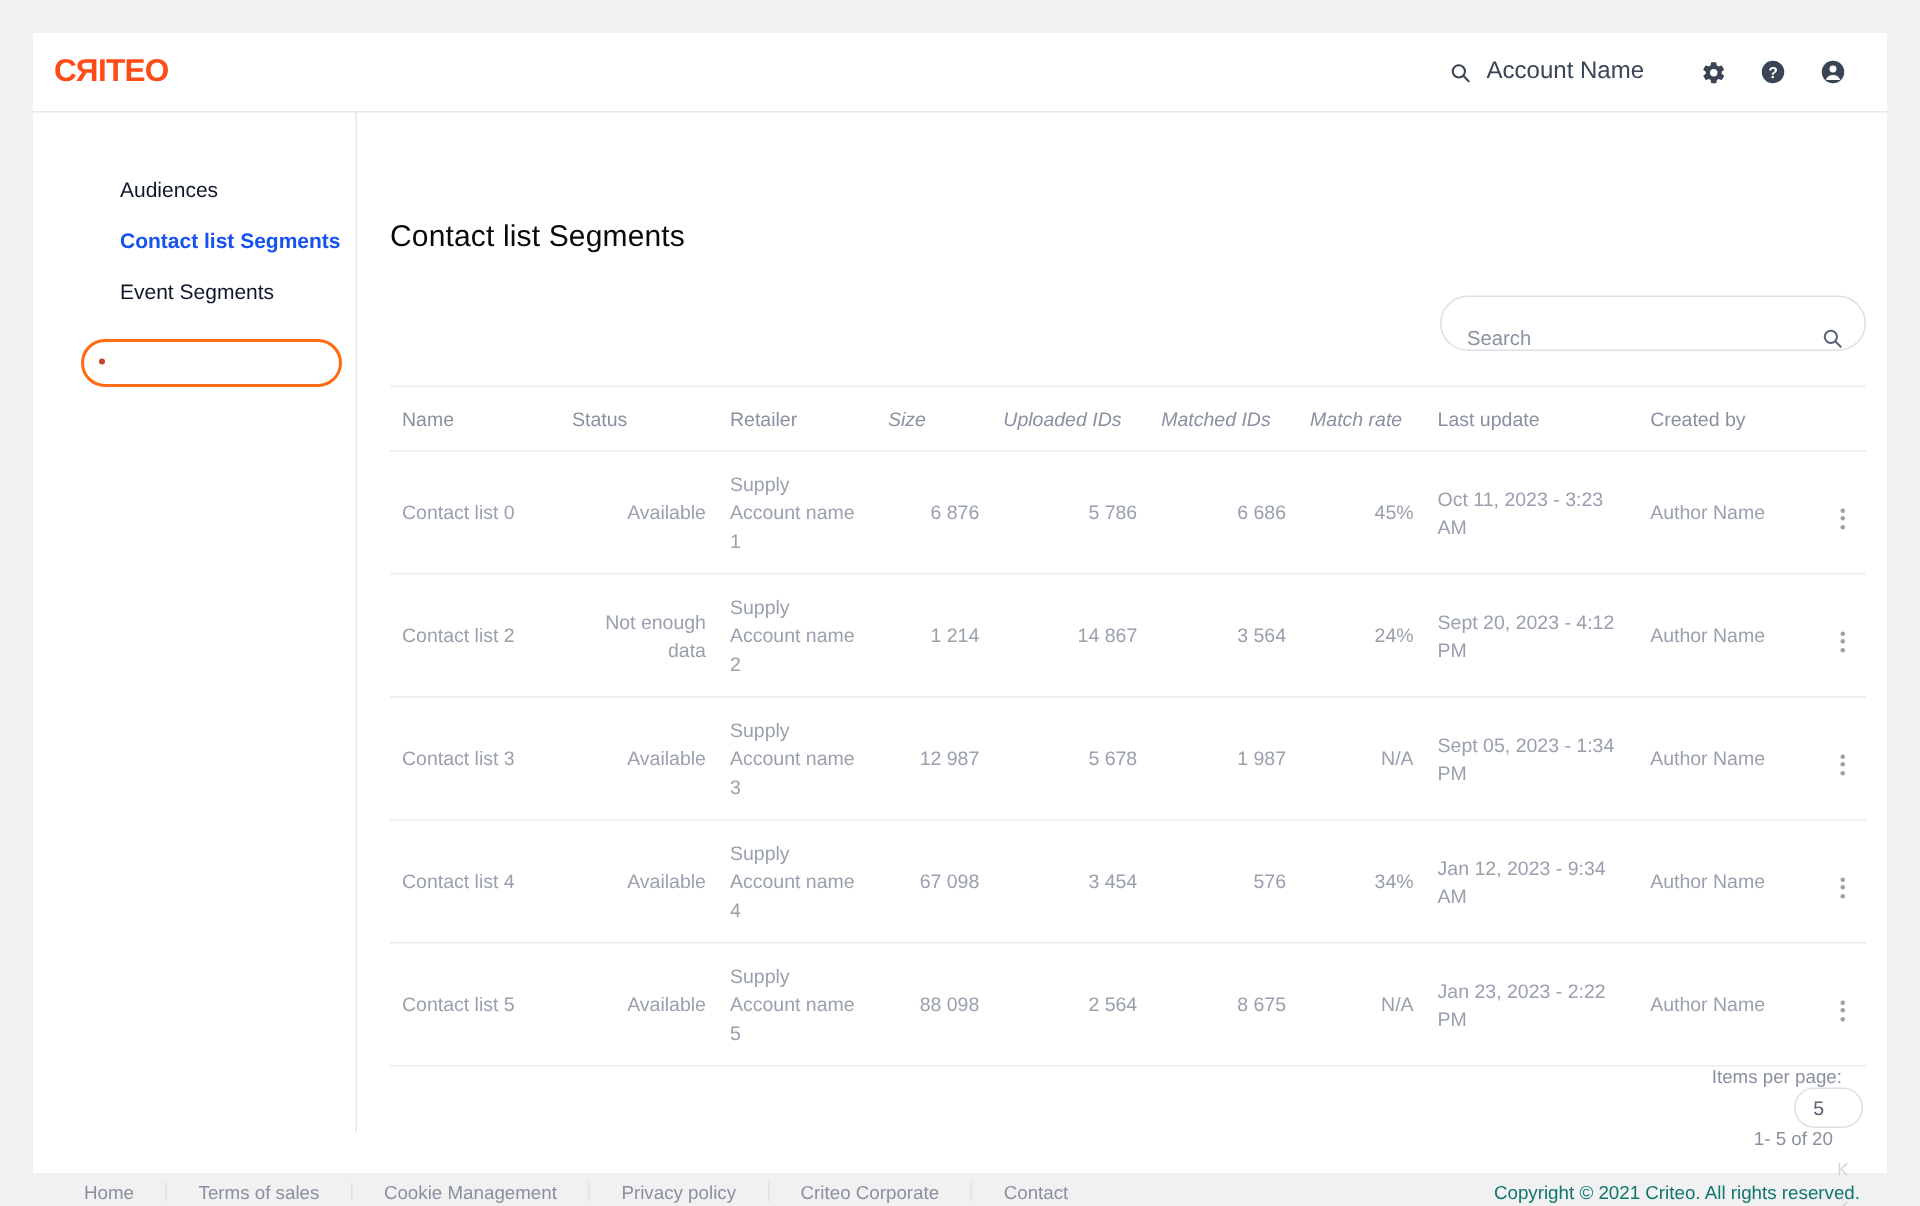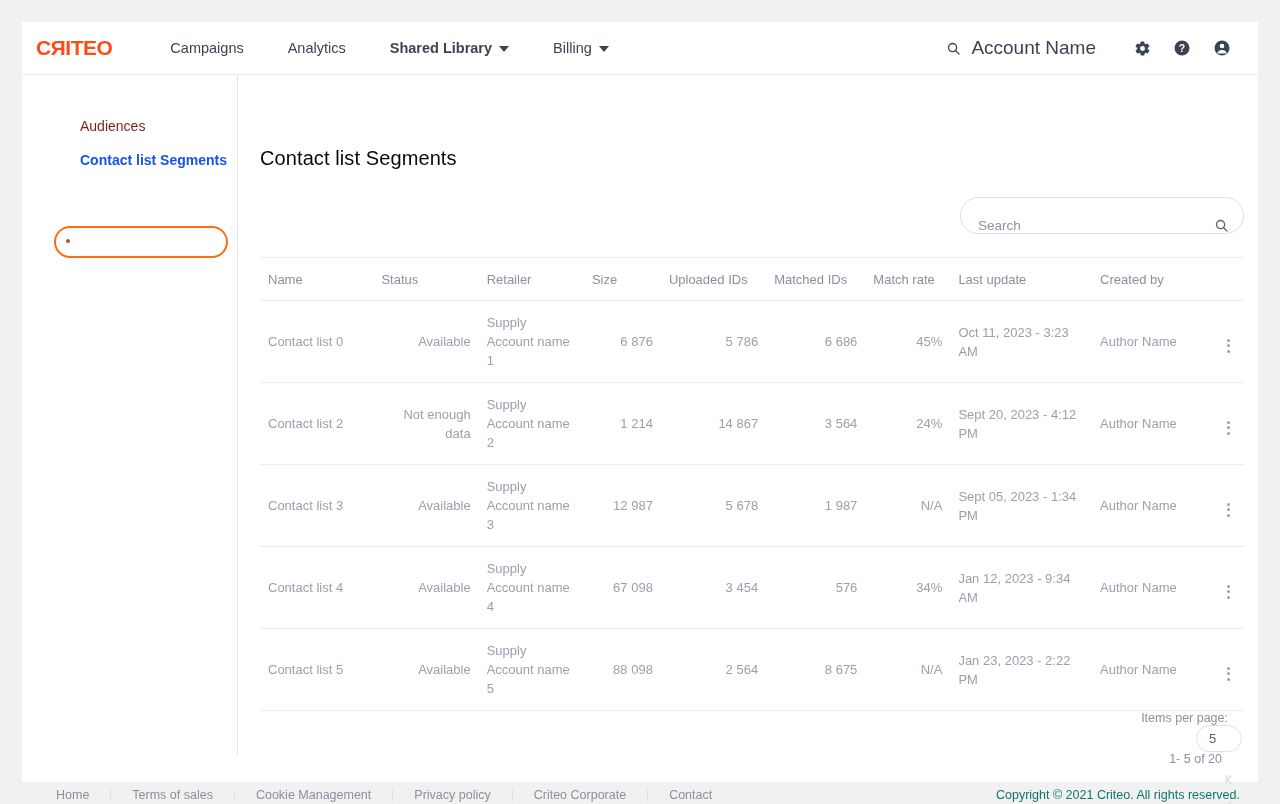--- a/index.html
+++ b/index.html
@@ -51,21 +51,21 @@
     position: relative; top: 1px;
   }
   .top-right {
     margin-left: auto;
     display: flex; align-items: center;
     gap: 0px;
     padding-right: 16px;
   }
   .acct {
     display: flex; align-items: center; gap: 10px;
-    font-size: 19px; color: #3a4455;
+    font-size: 16px; color: #3a4455;
     cursor: pointer;
     margin-right: 26px;
   }
   .ic {
     width: 40px; height: 40px;
     display: flex; align-items: center; justify-content: center;
     cursor: pointer;
     color: #3a4455;
   }
 
@@ -76,21 +76,21 @@
     display: flex;
   }
   .sidebar {
     width: 216px;
     flex: 0 0 216px;
     border-right: 1px solid #e4e6ea;
     padding-top: 34px;
   }
   .side-item {
     font-size: 14px;
-    color: #7f1d1d;
+    color: #0f172a;
     padding: 9px 0 9px 58px;
     cursor: pointer;
     position: relative;
     white-space: nowrap;
   }
   .side-item.active {
     color: #1552f0;
     font-weight: 600;
   }
   .side-highlight {
@@ -169,21 +169,21 @@
   .c-status { width: 104px; text-align: right; }
   .c-retail { width: 104px; }
   .c-size   { width: 76px;  text-align: right; }
   .c-up     { width: 104px; text-align: right; }
   .c-match  { width: 98px;  text-align: right; }
   .c-rate   { width: 84px;  text-align: right; }
   .c-date   { width: 140px; }
   .c-by     { width: 120px; }
   .c-menu   { width: 30px;  text-align: center; }
 
-  th.c-size, th.c-up, th.c-match, th.c-rate { text-align: right; }
+  th.c-size, th.c-up, th.c-match, th.c-rate { text-align: right; font-style: italic; }
 
   .kebab {
     display: inline-flex; flex-direction: column;
     gap: 2.5px; align-items: center;
     cursor: pointer; padding: 3px;
   }
   .kebab i { width: 3px; height: 3px; border-radius: 50%; background: #9aa0ad; display:block; }
 
   
   .paginator {
@@ -238,36 +238,20 @@
 
 <div class="page">
 
   <div class="topbar">
     <div class="logo">
       <span>C</span>
         <span class="flip">R</span>
         <span>ITEO</span>
     </div>
 
-    <div class="nav-items">
-      <div class="nav-item">
-        <span>Campaigns</span>
-      </div>
-      <div class="nav-item">
-        <span>Analytics</span>
-      </div>
-      <div class="nav-item bold">
-        <span>Shared Library</span>
-        <span class="caret"></span>
-      </div>
-      <div class="nav-item">
-        <span>Billing</span>
-        <span class="caret"></span>
-      </div>
-    </div>
 
     <div class="top-right">
       <div class="acct">
         <svg width="15" height="15" viewBox="0 0 24 24" fill="none" stroke="#3a4455" stroke-width="2.2">
           <circle cx="10.5" cy="10.5" r="6.5"></circle>
             <line x1="15.5" y1="15.5" x2="21" y2="21" stroke-linecap="round"></line>
         </svg>
         <span>Account Name</span>
       </div>
       <div class="ic">
@@ -292,20 +276,23 @@
   </div>
 
   <div class="body">
 
     <div class="sidebar">
       <div class="side-item">
         <span>Audiences</span>
       </div>
       <div class="side-item active">
         <span>Contact list Segments</span>
+      </div>
+      <div class="side-item">
+        <span>Event Segments</span>
       </div>
       <div class="side-highlight"></div>
       <div class="side-dot"></div>
     </div>
 
     <div class="content">
       <div class="page-title">Contact list Segments</div>
 
       <div class="search-row">
         <div class="search-box">

